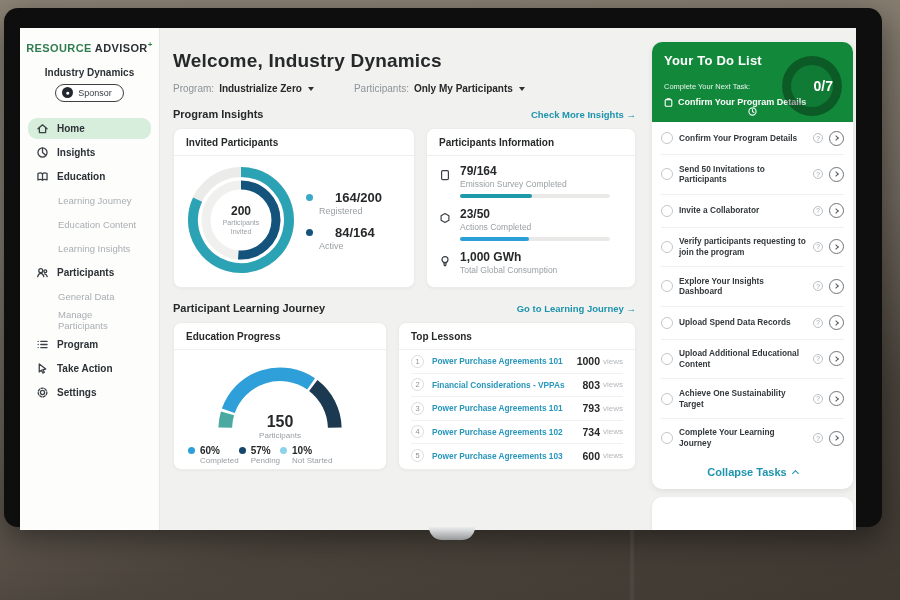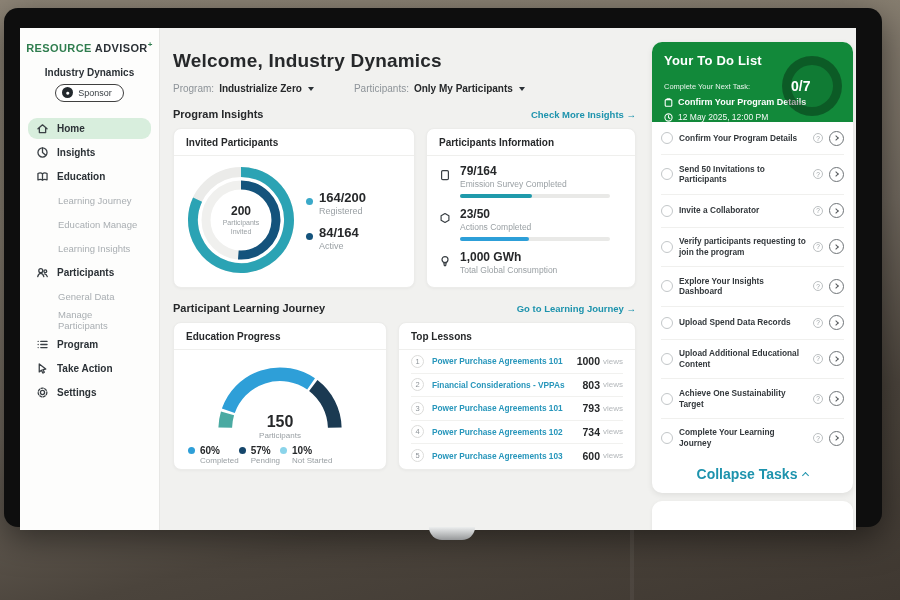--- a/index.html
+++ b/index.html
@@ -41,21 +41,21 @@
   .card-header { padding:8px 12px 7px; border-bottom:1px solid #efefed; font-size:10px; font-weight:bold; color:#26282a; }
 
   
   .card-invited { width:242px; height:160px; }
   .invited-body { display:flex; align-items:center; padding:5px 8px; gap:6px; }
   .donut-wrap { position:relative; width:118px; height:118px; flex-shrink:0; }
   .donut-center { position:absolute; inset:0; display:flex; flex-direction:column; align-items:center; justify-content:center; text-align:center; }
   .donut-center .dc-val { font-size:12px; font-weight:bold; color:#26282a; }
   .donut-center .dc-lab { font-size:7px; color:#9aa0a4; width:54px; line-height:1.3; }
   .dlegend-item { margin:9px 0; }
-  .dlegend-top { display:flex; align-items:flex-end; gap:6px; }
+  .dlegend-top { display:flex; align-items:center; gap:22px; }
   .dot { width:7px; height:7px; border-radius:50%; flex-shrink:0; }
   .dval { font-size:13px; font-weight:bold; color:#26282a; }
   .dlabel { font-size:9px; color:#9aa0a4; margin-left:13px; margin-top:1px; }
 
   
   .card-info { width:210px; height:160px; }
   .info-body { padding:8px 12px 0; }
   .info-row { display:flex; gap:9px; margin-bottom:9px; }
   .info-icon { width:12px; height:12px; margin-top:3px; flex-shrink:0; }
   .info-icon svg { width:12px; height:12px; }
@@ -84,34 +84,34 @@
   .lviews { font-size:10.5px; font-weight:bold; color:#26282a; }
   .lviews-lab { font-size:8px; color:#b3b7ba; margin-left:3px; }
 
   
   .rightpanel { width:208px; flex-shrink:0; }
   .todo-card { margin:14px 3px 0 4px; background:#fff; border-radius:10px; box-shadow:0 2px 6px rgba(0,0,0,.08); overflow:hidden; }
   .todo-head { background:#12893a; color:#fff; padding:11px 12px 10px; position:relative; height:80px; }
   .todo-title { font-size:13px; font-weight:bold; letter-spacing:.2px; }
   .todo-sub { font-size:7.5px; margin-top:14px; opacity:.9; }
   .todo-next { display:flex; align-items:center; gap:5px; font-size:9px; font-weight:bold; margin-top:6px; }
-  .todo-time { display:flex; align-items:center; gap:5px; font-size:8.5px; margin-top:5px; opacity:.95; }
+  .todo-time { display:flex; align-items:center; gap:5px; font-size:8.5px; opacity:.95;flex-direction:column; }
   .hicon { width:9px; height:9px; display:inline-flex; flex-shrink:0; }
   .hicon svg { width:9px; height:9px; }
-  .todo-ring { position:absolute; right:11px; top:14px; width:60px; height:60px; border-radius:50%; border:9px solid rgba(0,0,0,.26); background:rgba(0,0,0,.10); display:flex; align-items:center; justify-content:flex-start; }
+  .todo-ring { position:absolute; right:11px; top:14px; width:60px; height:60px; border-radius:50%; border:9px solid rgba(0,0,0,.26); background:rgba(0,0,0,.10); display:flex; align-items:center; justify-content:flex-end; }
   .todo-counter { font-size:14px; font-weight:bold; color:#fff; }
   .todo-list { padding:0 9px; }
   .task { display:flex; align-items:center; gap:6px; padding:8.5px 0; border-bottom:1px solid #f0f0ee; }
   .task:last-of-type { border-bottom:none; }
   .task-check { width:12px; height:12px; border:1.4px solid #c3c7c9; border-radius:50%; flex-shrink:0; cursor:pointer; }
   .task-label { flex:1; font-size:8.3px; font-weight:bold; color:#33383c; line-height:1.3; }
   .task-info { width:10px; height:10px; border:1px solid #bcc0c2; border-radius:50%; color:#9aa0a4; font-size:6.5px; display:flex; align-items:center; justify-content:center; flex-shrink:0; cursor:pointer; }
   .task-go { width:15px; height:15px; border:1.3px solid #6f7478; border-radius:50%; display:flex; align-items:center; justify-content:center; flex-shrink:0; cursor:pointer; }
   .chev-r { width:4px; height:4px; border-right:1.3px solid #55595c; border-bottom:1.3px solid #55595c; transform:rotate(-45deg); margin-left:-1px; }
-  .collapse { display:flex; align-items:center; justify-content:center; gap:6px; color:#1d93ad; font-size:14px; font-weight:bold; padding:9px 0 11px; cursor:pointer; }
+  .collapse { display:flex; align-items:center; justify-content:center; gap:6px; color:#1d93ad; font-size:11px; font-weight:bold; padding:9px 0 11px; cursor:pointer; }
   .chev-up { width:5px; height:5px; border-left:1.5px solid #1d93ad; border-top:1.5px solid #1d93ad; transform:rotate(45deg); margin-top:3px; }
   .news-card { margin:8px 3px 0 4px; background:#fff; border-radius:10px 10px 0 0; padding:11px 12px; height:42px; box-shadow:0 1px 4px rgba(0,0,0,.06); }
 
   svg.icon-stroke path, svg.icon-stroke circle, svg.icon-stroke line, svg.icon-stroke rect { fill:none; stroke:#3a4045; stroke-width:1.2; stroke-linecap:round; stroke-linejoin:round; }
   svg.icon-white path, svg.icon-white circle, svg.icon-white rect, svg.icon-white line { fill:none; stroke:#fff; stroke-width:1.1; stroke-linecap:round; stroke-linejoin:round; }
 </style>
 </head>
 <body>
 
 <div class="monitor">
@@ -151,21 +151,21 @@
                 <path d="M1.8 3.2C3.3 2.5 4.9 2.6 6 3.4c1.1-.8 2.7-.9 4.2-.2v5.9C8.7 8.4 7.1 8.5 6 9.3c-1.1-.8-2.7-.9-4.2-.2Z"></path>
                 <path d="M6 3.4v5.9"></path>
               </svg>
             </span>
           <span class="nav-label">Education</span>
         </div>
         <div class="nav-item sub">
           <span class="nav-label">Learning Journey</span>
         </div>
         <div class="nav-item sub">
-          <span class="nav-label">Education Manage</span>
+          <span class="nav-label">Education Content</span>
         </div>
         <div class="nav-item sub">
           <span class="nav-label">Learning Insights</span>
         </div>
         <div class="nav-item">
           <span class="nav-icon">
               <svg class="icon-stroke" viewBox="0 0 12 12">
                 <circle cx="4.4" cy="4.3" r="1.8"></circle>
                 <path d="M1.6 9.8c.5-2 2-3 2.8-3s2.3 1 2.8 3"></path>
                 <circle cx="8.6" cy="4.8" r="1.3"></circle>

